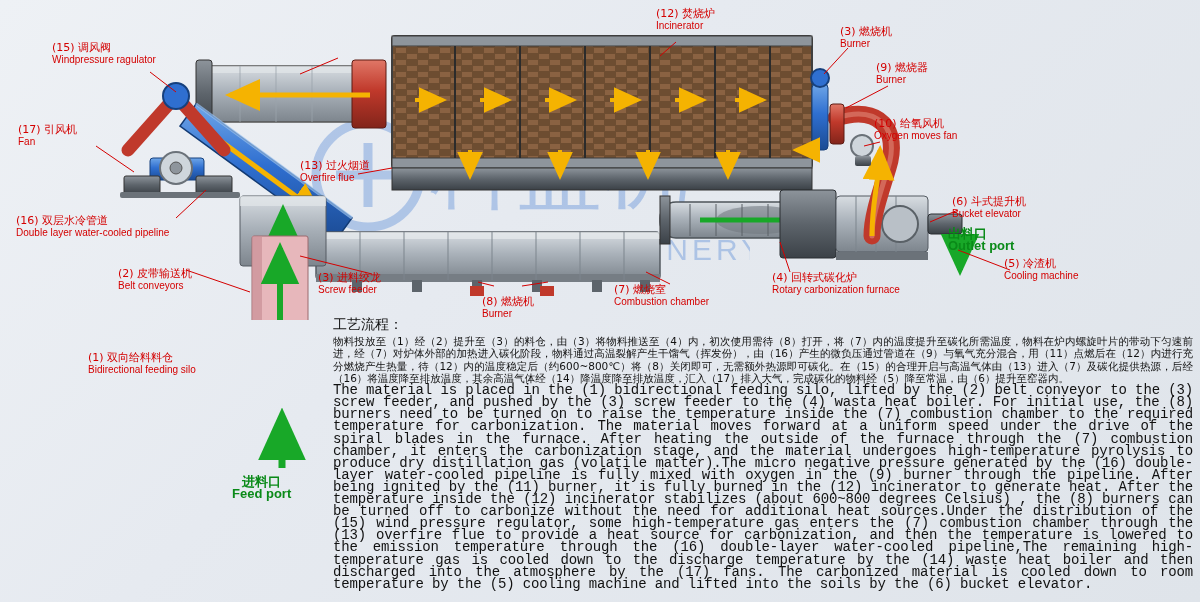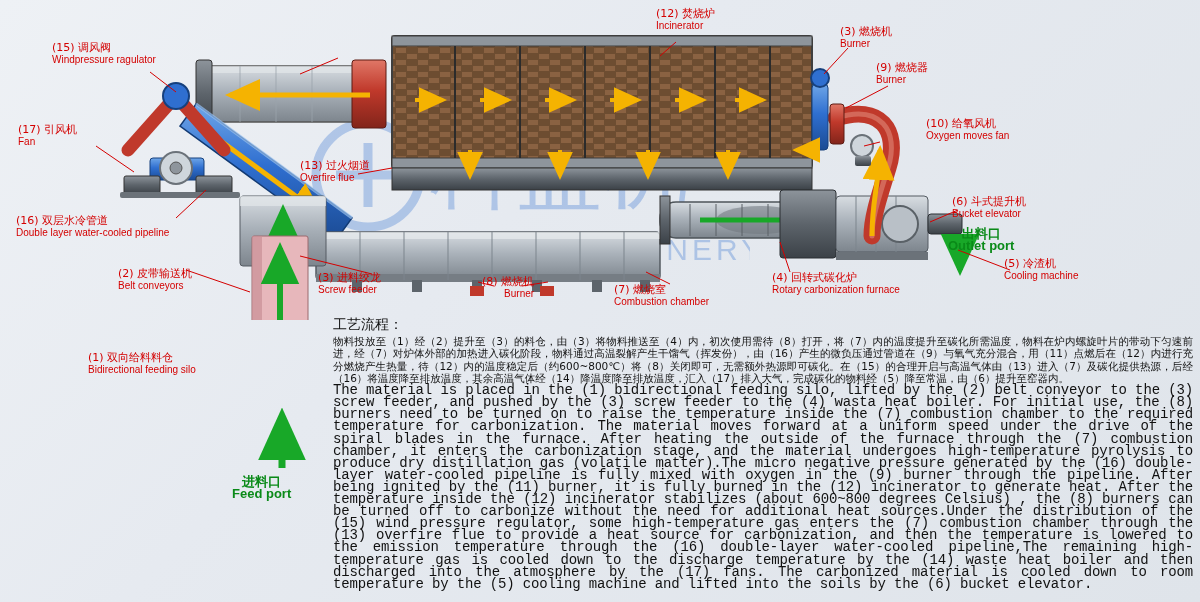--- a/index.html
+++ b/index.html
@@ -301,21 +301,21 @@
   <div class="callout" style="left:840px;top:26px;">
     <span class="cn"><span>(3)</span> <span>燃烧机</span></span>
     <span class="en">Burner</span>
   </div>
 
   <div class="callout" style="left:876px;top:62px;">
     <span class="cn"><span>(9)</span> <span>燃烧器</span></span>
     <span class="en">Burner</span>
   </div>
 
-  <div class="callout" style="left:926px;top:118px;">
+  <div class="callout" style="left:874px;top:118px;">
     <span class="cn"><span>(10)</span> <span>给氧风机</span></span>
     <span class="en">Oxygen moves fan</span>
   </div>
 
   <div class="callout" style="left:952px;top:196px;">
     <span class="cn"><span>(6)</span> <span>斗式提升机</span></span>
     <span class="en">Bucket elevator</span>
   </div>
 
   <div class="callout" style="left:1004px;top:258px;">
@@ -326,21 +326,21 @@
   <div class="callout" style="left:772px;top:272px;">
     <span class="cn"><span>(4)</span> <span>回转式碳化炉</span></span>
     <span class="en">Rotary carbonization furnace</span>
   </div>
 
   <div class="callout" style="left:614px;top:284px;">
     <span class="cn"><span>(7)</span> <span>燃烧室</span></span>
     <span class="en">Combustion chamber</span>
   </div>
 
-  <div class="callout" style="left:482px;top:276px;text-align:right;">
+  <div class="callout" style="left:482px;top:296px;">
     <span class="cn"><span>(8)</span> <span>燃烧机</span></span>
     <span class="en">Burner</span>
   </div>
 
   <div class="callout" style="left:318px;top:272px;">
     <span class="cn"><span>(3)</span> <span>进料绞龙</span></span>
     <span class="en">Screw feeder</span>
   </div>
 
   <div class="callout" style="left:118px;top:268px;">
@@ -351,21 +351,21 @@
   <div class="callout" style="left:88px;top:352px;">
     <span class="cn"><span>(1)</span> <span>双向给料料仓</span></span>
     <span class="en">Bidirectional feeding silo</span>
   </div>
 
   <div class="callout green" style="left:232px;top:476px;text-align:center;">
     <span class="cn">进料口</span>
     <span class="en">Feed port</span>
   </div>
 
-  <div class="callout green" style="left:948px;top:228px;text-align:center;">
+  <div class="callout green" style="left:948px;top:228px;">
     <span class="cn">出料口</span>
     <span class="en">Outlet port</span>
   </div>
 
   <svg class="abs" style="left:250px;top:408px;" width="70" height="66">
     <defs>
       <marker id="mGreen2" markerWidth="9" markerHeight="9" refX="6" refY="3.4" orient="auto">
         <path d="M0,0 L7.5,3.4 L0,6.8 z" fill="#18a828"></path>
       </marker>
     </defs>

